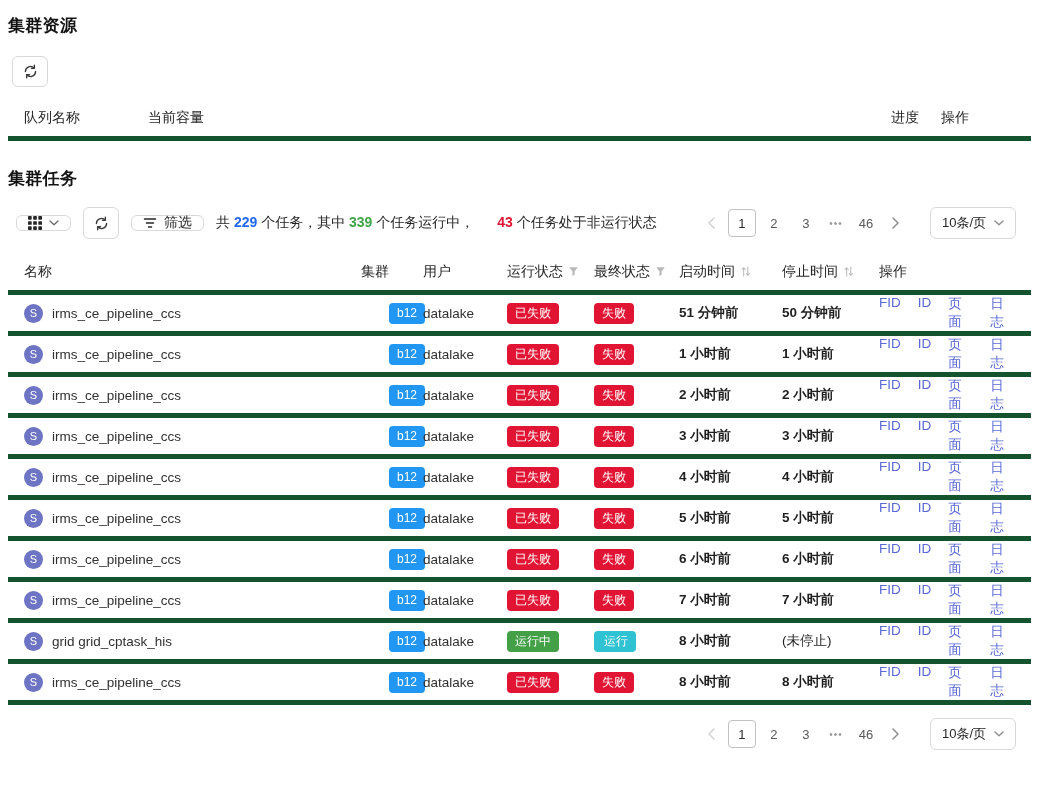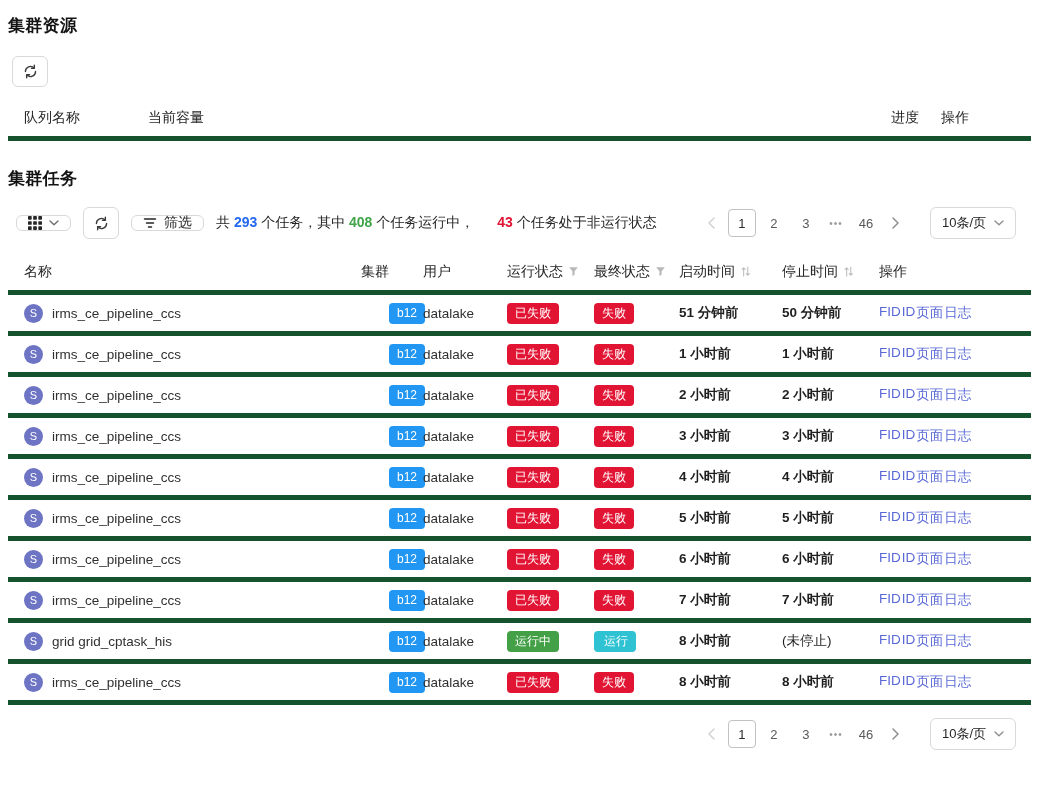--- a/index.html
+++ b/index.html
@@ -81,21 +81,21 @@
     font-size:11px; display:inline-flex; align-items:center; justify-content:center; flex:0 0 auto;
   }
   .badge { display:inline-block; padding:3px 8px; border-radius:4px; font-size:12px; color:#fff; line-height:1.25; }
   .badge-cluster { background:var(--badge-cluster);margin-left:28px; }
   .badge-danger { background:var(--badge-failed); }
   .badge-success { background:var(--badge-running); }
   .badge-info { background:var(--badge-run);padding-left:10px; }
 
   .time { font-weight:700; font-size:13.5px; color:#1f1f1f; }
   .time.plain { font-weight:400; }
-  .actions { display:flex; gap:1px; }
+  .actions { display:flex; gap:17px; }
 
   .bottom-bar { display:flex; justify-content:flex-end; margin-top:13px; padding:0 15px 0 8px; }
 </style>
 </head>
 <body>
 
 <div class="page">
 
   
   <h2 class="section-title">集群资源</h2>
@@ -158,21 +158,21 @@
 
     <button class="btn">
       <span style="display:inline-flex;">
         <svg width="14" height="12" viewBox="0 0 14 12" fill="none" stroke="currentColor" stroke-width="1.5" stroke-linecap="round">
             <path d="M1.5 2h11M3.5 6h7M5.5 10h3"></path>
           </svg>
       </span>
       <span>筛选</span>
     </button>
 
-    <div class="summary"><span class="sum-plain">共 </span><span class="sum-total">293</span><span class="sum-plain"> 个任务，其中 </span><span class="sum-running">408</span><span class="sum-plain"> 个任务运行中，</span><span class="sum-failed">43</span><span class="sum-plain"> 个任务处于非运行状态</span></div>
+    <div class="summary"><span class="sum-plain">共 </span><span class="sum-total">229</span><span class="sum-plain"> 个任务，其中 </span><span class="sum-running">339</span><span class="sum-plain"> 个任务运行中，</span><span class="sum-failed">43</span><span class="sum-plain"> 个任务处于非运行状态</span></div>
 
     <div class="pager-wrap">
       <div class="pager">
           <span class="pg-btn disabled">
             <svg width="9" height="12" viewBox="0 0 9 12" fill="none" stroke="currentColor" stroke-width="1.5" stroke-linecap="round" stroke-linejoin="round">
               <path d="M7 1 2 6l5 5"></path>
             </svg>
           </span>
           <span class="pg-num active">1</span>
           <span class="pg-num">2</span>

